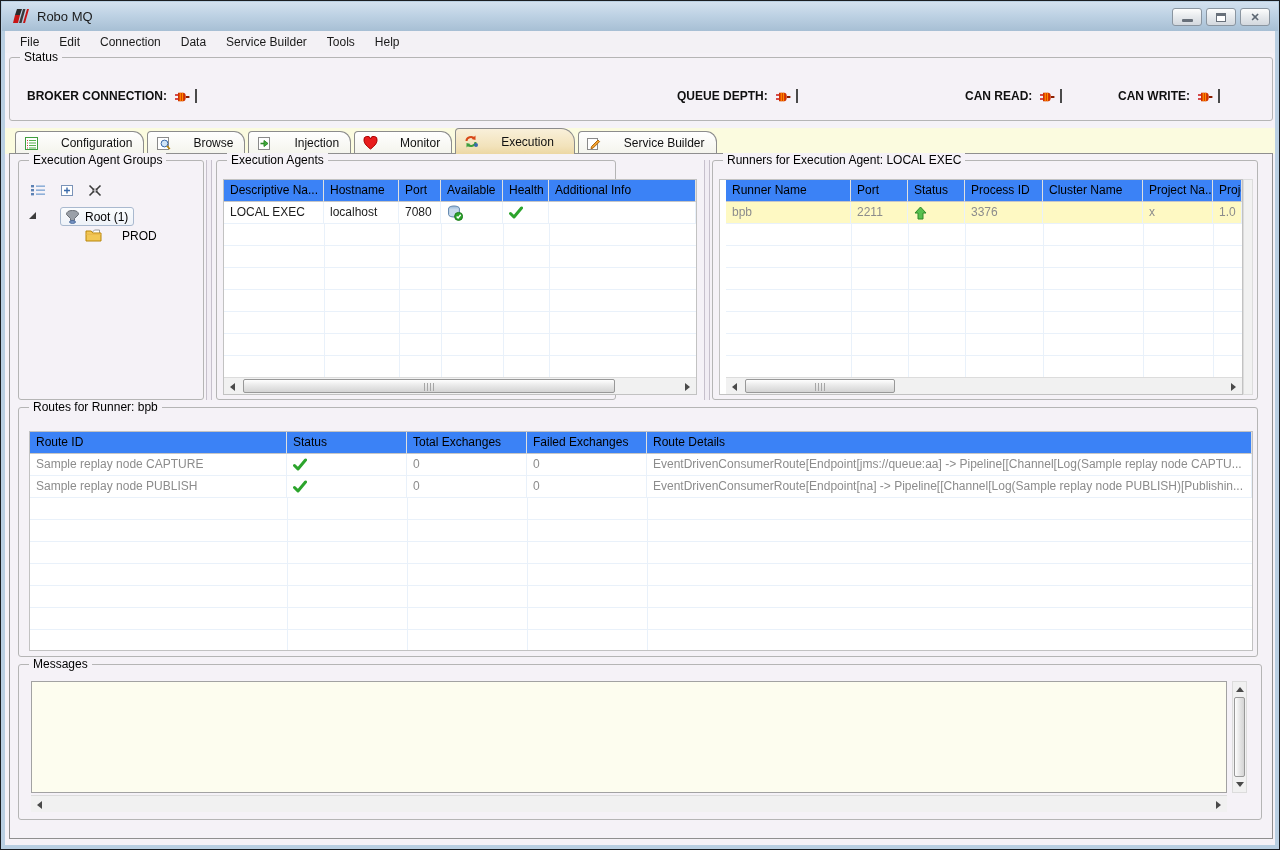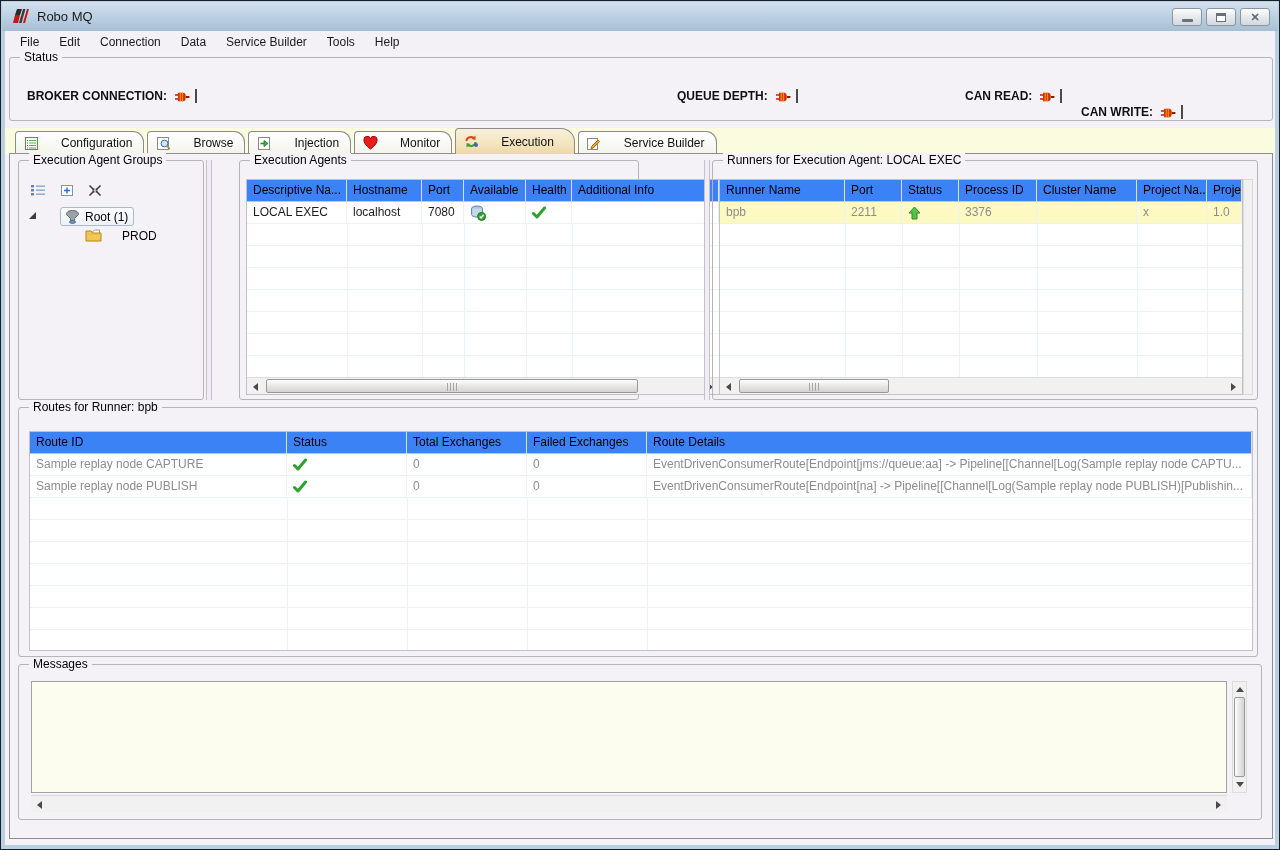--- a/index.html
+++ b/index.html
@@ -31,37 +31,37 @@
   
   .groupbox{position:absolute;border:1px solid #b5b5b5;border-radius:3px;}
   .legend{position:absolute;top:-8px;left:10px;background:#f5f2f7;padding:0 4px;
     font-size:12px;color:#000;white-space:nowrap;}
   
   .status-box{left:4px;top:4px;width:1264px;height:64px;}
   .status-field{position:absolute;top:29px;display:flex;align-items:center;height:18px;}
   .status-label{font-size:12px;font-weight:bold;color:#101010;margin-right:8px;white-space:nowrap;}
   .plug{width:17px;height:13px;display:inline-block;}
   .cursor-bar{width:2px;height:14px;background:#4a4a4a;margin-left:3px;}
-  .f-broker{left:17px;} .f-queue{left:667px;} .f-read{left:955px;} .f-write{left:1071px;margin-top:16px;}
+  .f-broker{left:17px;} .f-queue{left:667px;} .f-read{left:955px;} .f-write{left:1108px;}
   
   .tabstrip{position:absolute;left:0;right:0;top:75px;height:26px;background:#fbfbdf;
     display:flex;align-items:flex-end;padding-left:10px;}
   .tab{display:inline-flex;align-items:center;gap:22px;height:23px;padding:0 11px 0 7px;
     border:1px solid #8c8c8c;border-bottom:none;border-radius:4px 11px 0 0;
     background:linear-gradient(180deg,#ffffff,#f4f4ec);font-size:12px;color:#111;
     margin-right:3px;position:relative;z-index:1;cursor:default;}
   .tab.selected{height:26px;background:linear-gradient(180deg,#f9f0da 0%,#f2e2ba 70%,#ecd7a4 100%);
     z-index:3;border-radius:4px 14px 0 0;padding-right:20px;}
   .ticon{width:16px;height:16px;display:inline-flex;align-items:center;justify-content:center;}
   
   .tabpane{position:absolute;left:4px;top:100px;width:1264px;height:686px;
     border:1px solid #8f8f8f;background:#f5f2f7;z-index:2;}
   
   .gb-groups{left:8px;top:6px;width:186px;height:240px;}
-  .gb-agents{left:206px;top:6px;width:400px;height:240px;margin-left:23px;}
+  .gb-agents{left:206px;top:6px;width:400px;height:240px;}
   .gb-runners{left:702px;top:6px;width:546px;height:240px;}
   .gb-routes{left:8px;top:253px;width:1240px;height:250px;}
   .gb-messages{left:8px;top:510px;width:1244px;height:156px;}
   .vsplit{position:absolute;top:6px;height:240px;width:6px;background:#f1edf4;
     border-left:1px solid #c6c0cc;border-right:1px solid #c6c0cc;}
   .vs1{left:196px;} .vs2{left:694px;}
   
   .tree-toolbar{position:absolute;left:12px;top:22px;display:flex;gap:13px;align-items:center;}
   .tool-icon{width:15px;height:14px;display:inline-flex;align-items:center;justify-content:center;}
   .tree{position:absolute;left:6px;top:46px;right:4px;}
@@ -87,21 +87,21 @@
   .t-agents .c1{width:100px}.t-agents .c2{width:75px}.t-agents .c3{width:42px}
   .t-agents .c4{width:62px}.t-agents .c5{width:46px}.t-agents .c6{flex:1}
   .filler-agents{background-image:
     repeating-linear-gradient(180deg,transparent 0 21px,#e9f1fa 21px 22px),
     linear-gradient(#e9f1fa,#e9f1fa),linear-gradient(#e9f1fa,#e9f1fa),
     linear-gradient(#e9f1fa,#e9f1fa),linear-gradient(#e9f1fa,#e9f1fa),
     linear-gradient(#e9f1fa,#e9f1fa);
     background-size:auto,1px 100%,1px 100%,1px 100%,1px 100%,1px 100%;
     background-position:0 0,100px 0,175px 0,217px 0,279px 0,325px 0;
     background-repeat:repeat,no-repeat,no-repeat,no-repeat,no-repeat,no-repeat;}
-  .t-runners{left:6px;top:18px;width:524px;height:216px;}
+  .t-runners{left:6px;top:18px;width:524px;height:216px;padding-left:6px;}
   .t-runners .c1{width:125px}.t-runners .c2{width:57px}.t-runners .c3{width:57px}
   .t-runners .c4{width:78px}.t-runners .c5{width:100px}.t-runners .c6{width:70px}.t-runners .c7{flex:1}
   .filler-runners{background-image:
     repeating-linear-gradient(180deg,transparent 0 21px,#e9f1fa 21px 22px),
     linear-gradient(#e9f1fa,#e9f1fa),linear-gradient(#e9f1fa,#e9f1fa),
     linear-gradient(#e9f1fa,#e9f1fa),linear-gradient(#e9f1fa,#e9f1fa),
     linear-gradient(#e9f1fa,#e9f1fa),linear-gradient(#e9f1fa,#e9f1fa);
     background-size:auto,1px 100%,1px 100%,1px 100%,1px 100%,1px 100%,1px 100%;
     background-position:0 0,125px 0,182px 0,239px 0,317px 0,417px 0,487px 0;
     background-repeat:repeat,no-repeat,no-repeat,no-repeat,no-repeat,no-repeat,no-repeat;}

